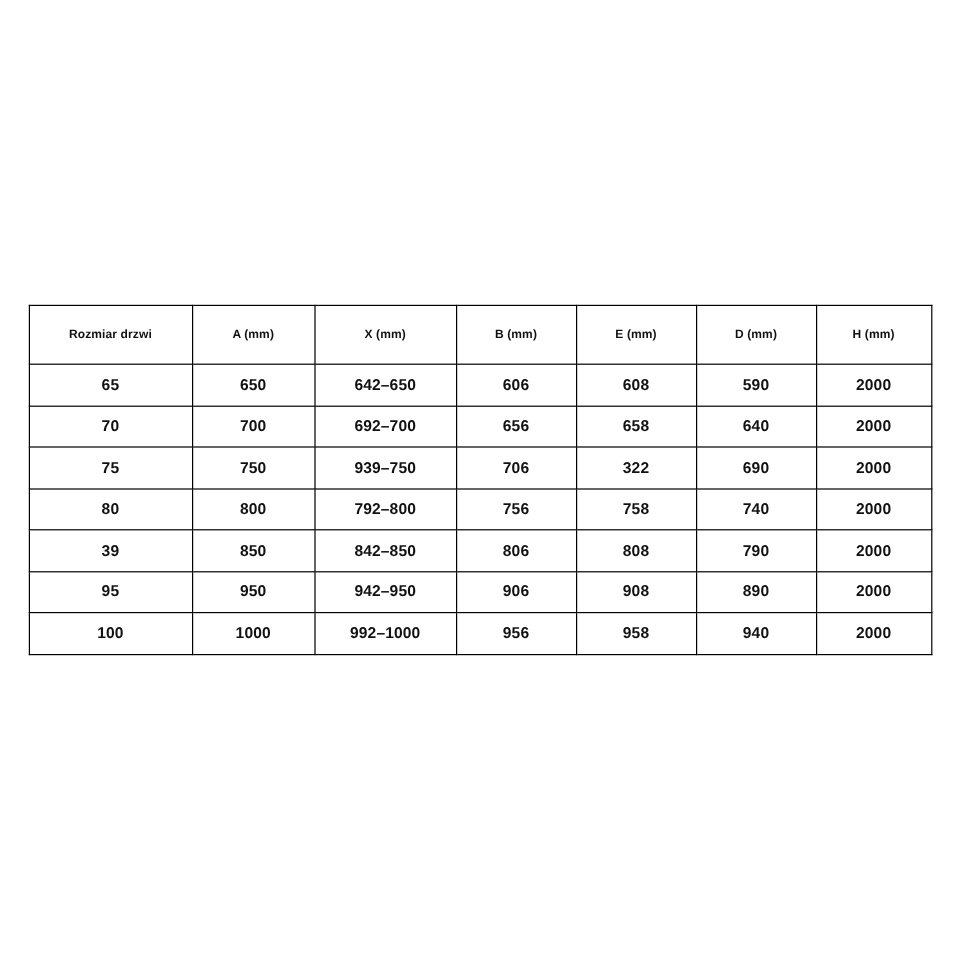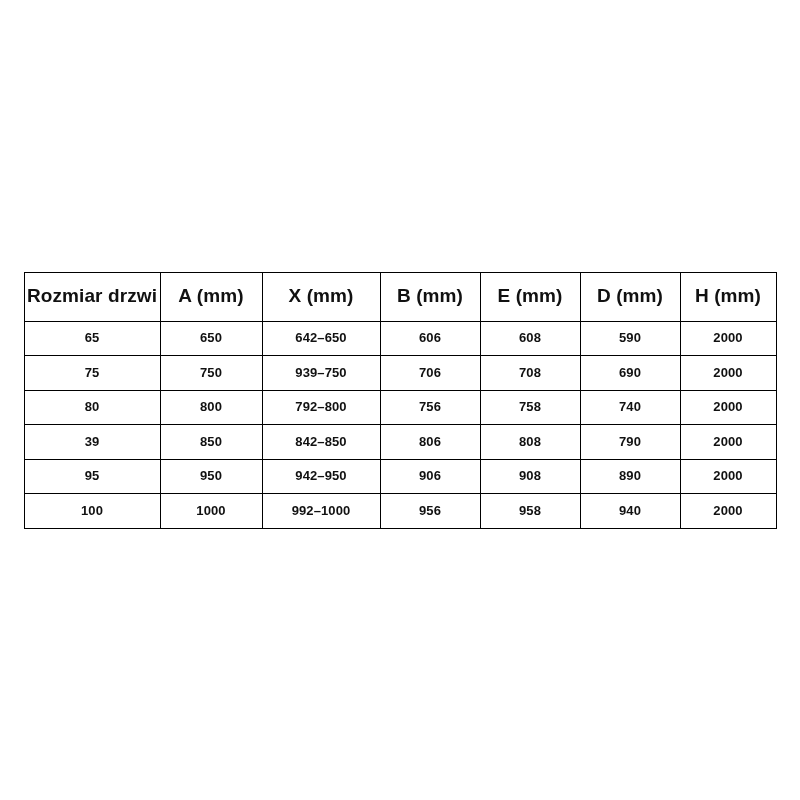--- a/index.html
+++ b/index.html
@@ -39,21 +39,21 @@
     font-size: 13px;
     font-weight: bold;
     color: #111111;
     height: 33.5px;
     padding: 0;
     line-height: 1.1;
     letter-spacing: 0.1px;
   }
   table.spec-table thead th {
     height: 48px;
-    font-size: 19px;
+    font-size: 10px;
   }
   table.spec-table tbody td {
     font-weight: bold;
   }
   col.c0 { width: 136px; }
   col.c1 { width: 102px; }
   col.c2 { width: 118px; }
   col.c3 { width: 100px; }
   col.c4 { width: 100px; }
   col.c5 { width: 100px; }
@@ -88,25 +88,34 @@
       <tr>
         <td>65</td>
         <td>650</td>
         <td>642–650</td>
         <td>606</td>
         <td>608</td>
         <td>590</td>
         <td>2000</td>
       </tr>
       <tr>
+        <td>70</td>
+        <td>700</td>
+        <td>692–700</td>
+        <td>656</td>
+        <td>658</td>
+        <td>640</td>
+        <td>2000</td>
+      </tr>
+      <tr>
         <td>75</td>
         <td>750</td>
         <td>939–750</td>
         <td>706</td>
-        <td>708</td>
+        <td>322</td>
         <td>690</td>
         <td>2000</td>
       </tr>
       <tr>
         <td>80</td>
         <td>800</td>
         <td>792–800</td>
         <td>756</td>
         <td>758</td>
         <td>740</td>

